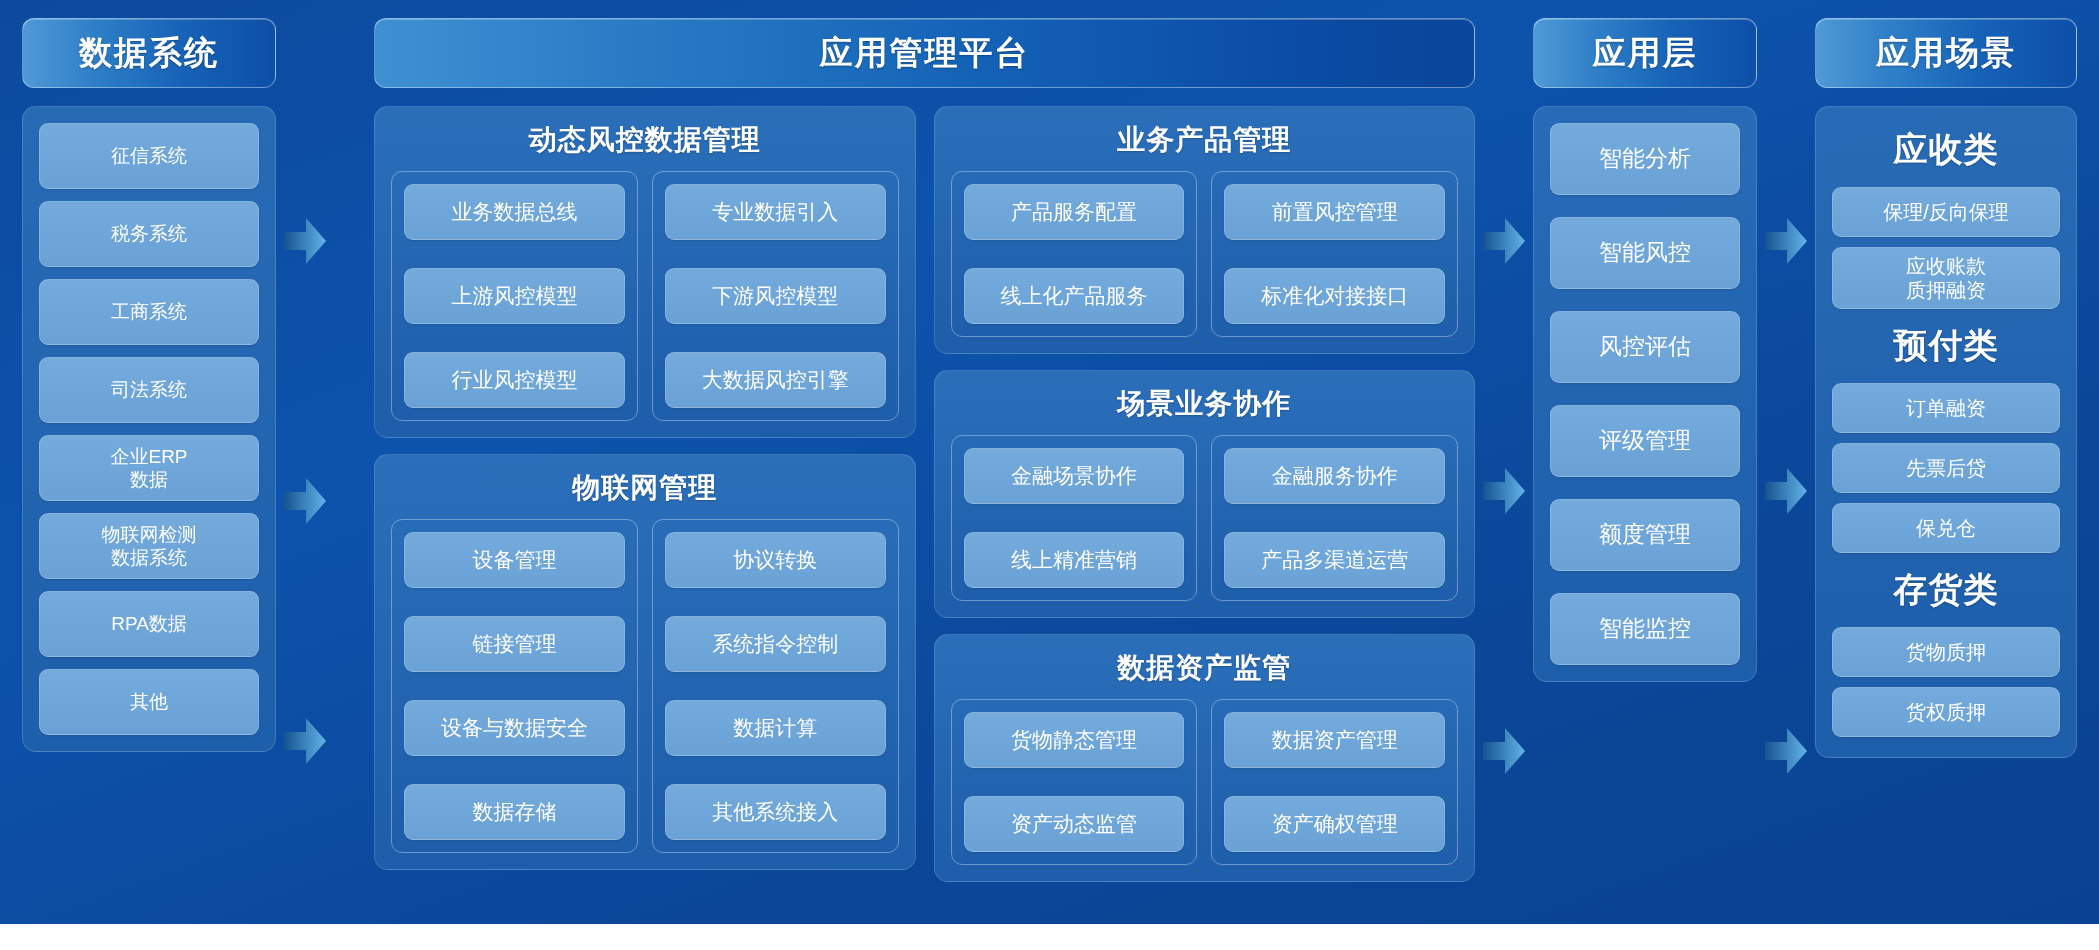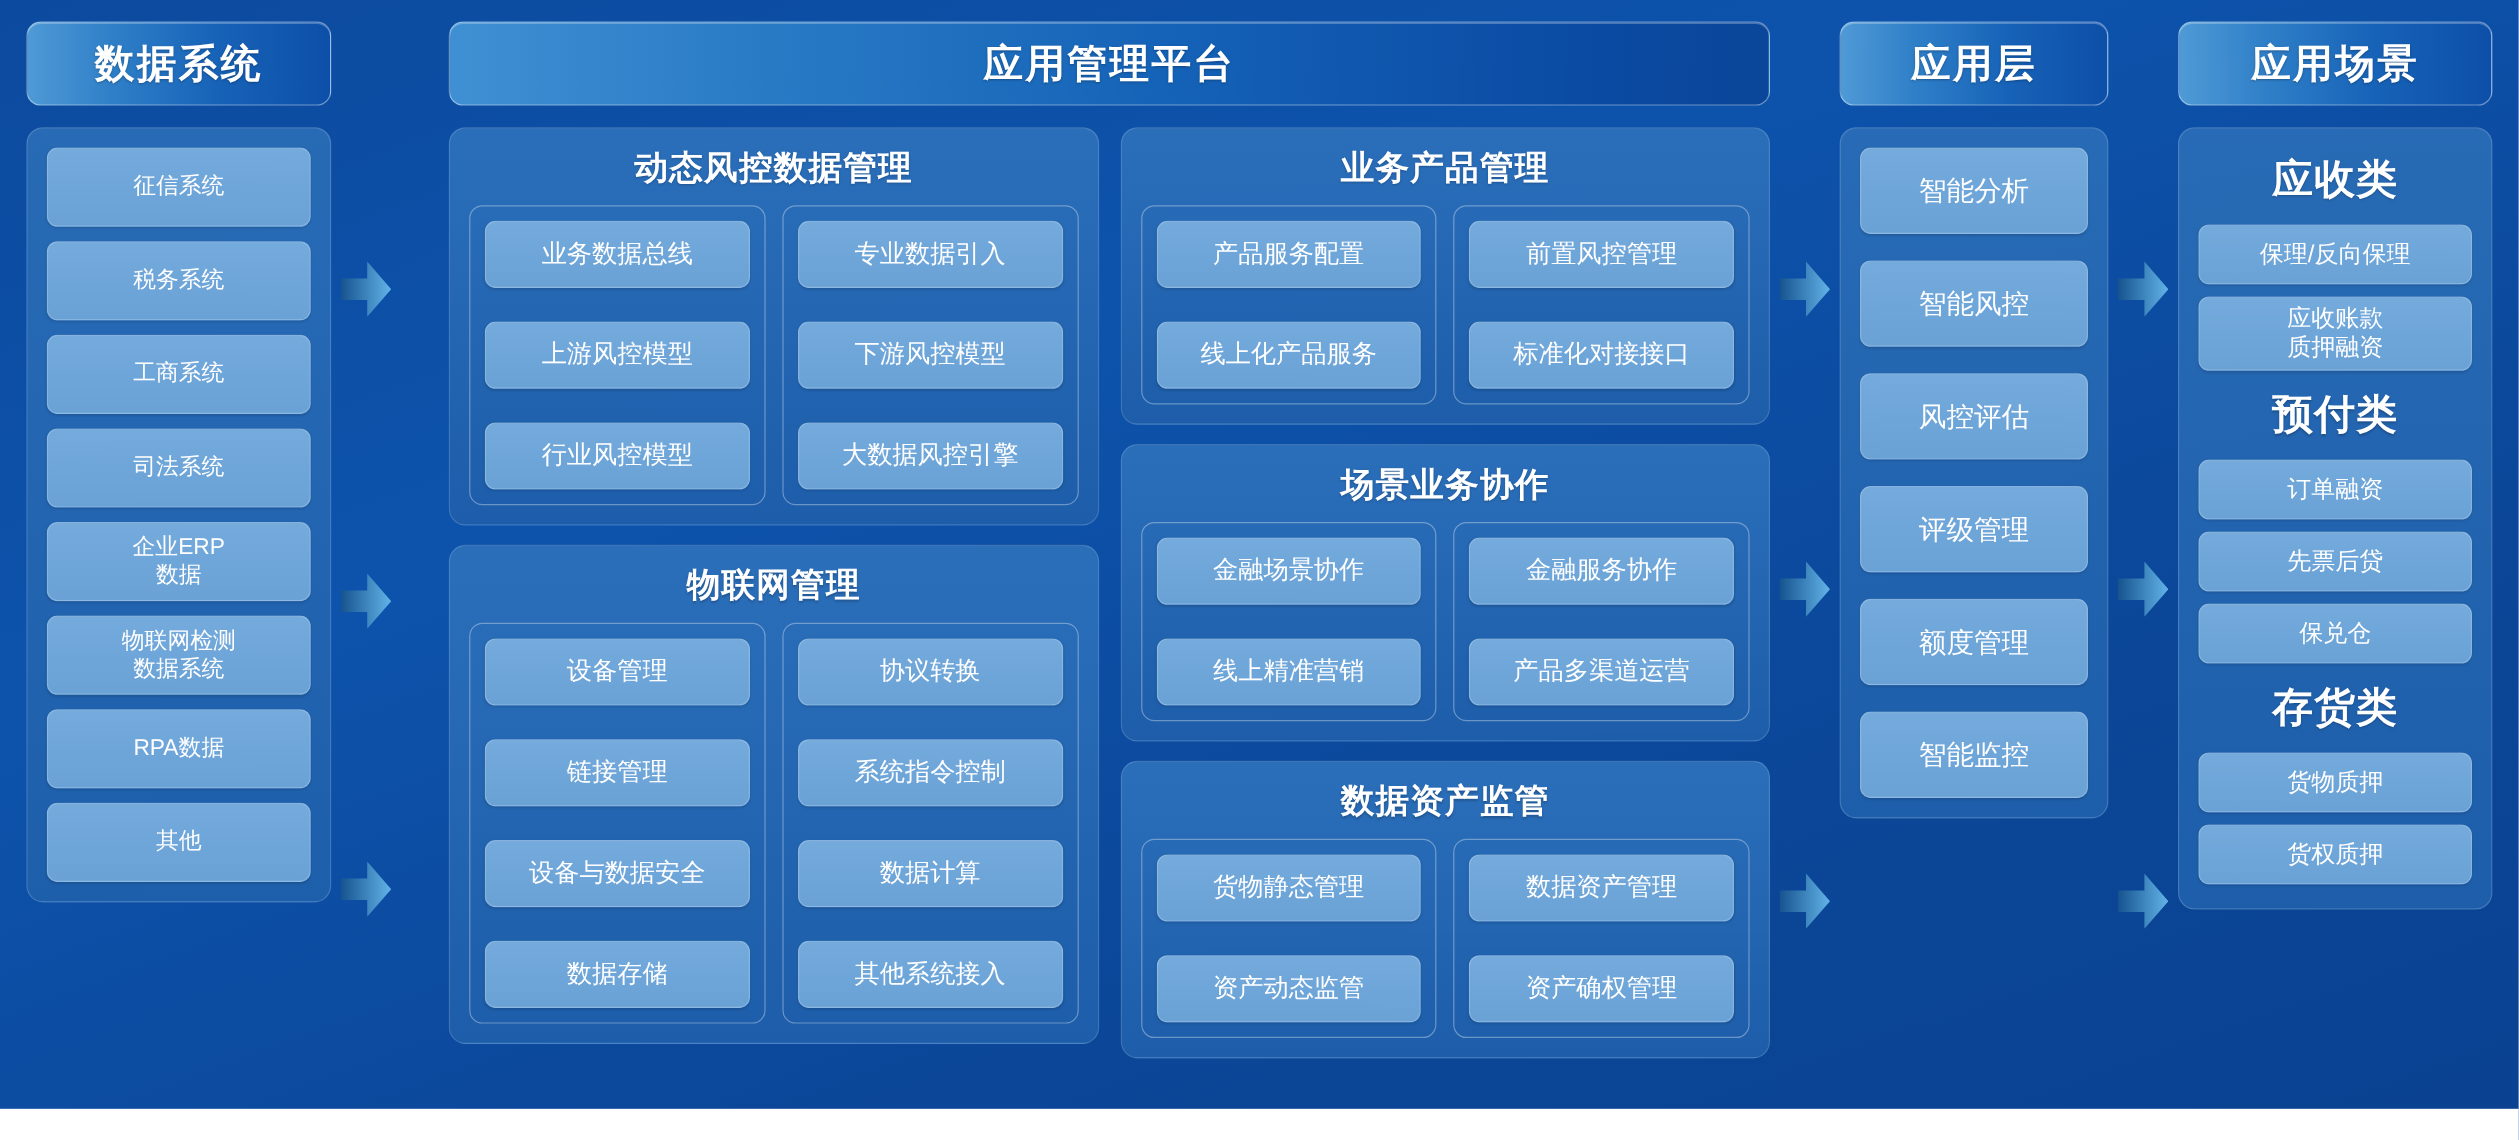--- a/index.html
+++ b/index.html
@@ -121,21 +121,21 @@
     flex: 1 1 0;
     border: 1px solid rgba(255,255,255,.34);
     border-radius: 11px;
     padding: 12px;
     display: flex; flex-direction: column; gap: 28px;
   }
   .subgroup .chip { height: 56px; }
 
   
   .layer-list { display:flex; flex-direction: column; gap: 22px; }
-  .layer-list .chip { height: 72px; font-size: 23px; }
+  .layer-list .chip { height: 72px; font-size: 23px; font-family: Liberation Serif, serif; }
 
   
   .scene-inner { display:flex; flex-direction: column; gap: 6px; }
   .scene-group { display:flex; flex-direction: column; gap: 10px; margin-bottom: 4px; }
   .scene-group-title {
     color:#ffffff; font-size: 34px; font-weight: bold; text-align:center;
     letter-spacing:1px; margin: 4px 0 4px 0;
     text-shadow: 0 1px 2px rgba(0,0,0,.22);
   }
   .scene-group .chip { height: 50px; font-size: 20px; }

